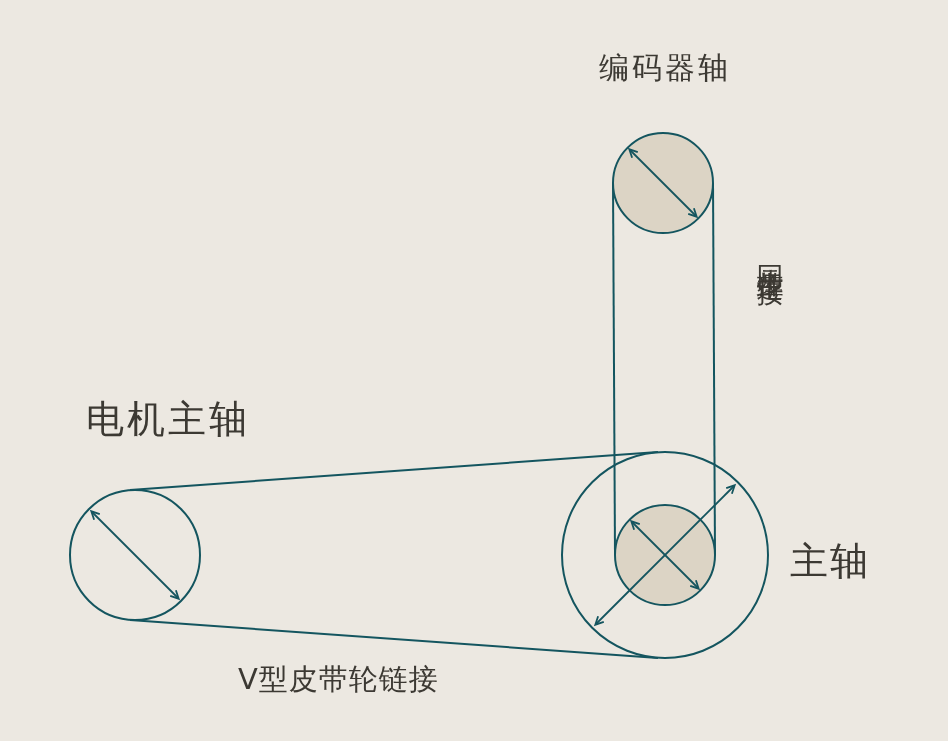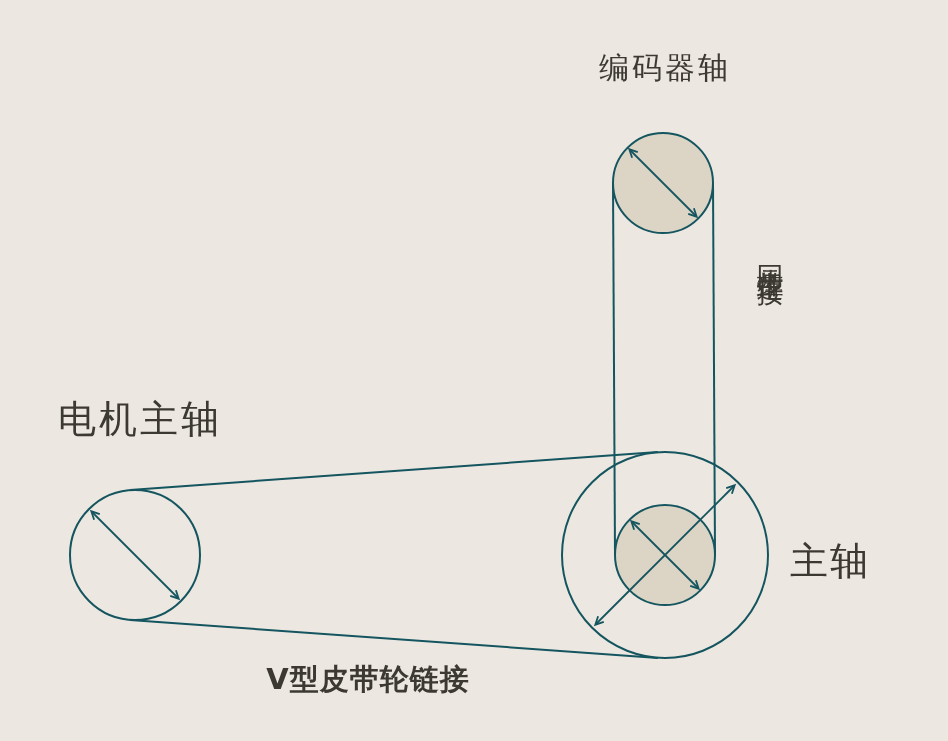--- a/index.html
+++ b/index.html
@@ -41,21 +41,21 @@
     top: 48px;
     width: 250px;
     text-align: center;
     font-size: 30px;
     letter-spacing: 3px;
   }
   .label-motor {
     left: 30px;
     top: 394px;
     width: 220px;
-    text-align: center;
+    text-align: right;
     font-size: 38px;
     letter-spacing: 3px;
   }
   .label-main {
     left: 790px;
     top: 536px;
     width: 130px;
     text-align: left;
     font-size: 38px;
     letter-spacing: 2px;
@@ -65,24 +65,22 @@
     top: 244px;
     font-size: 27px;
     writing-mode: vertical-rl;
     text-orientation: upright;
     letter-spacing: 3px;
   }
   .label-vbelt {
     left: 238px;
     top: 660px;
     width: 260px;
-    text-align: center;
     font-size: 29px;
     letter-spacing: 1px;
-    font-weight: bold;
   }
   .belt-line, .circle-outline, .arrow-line {
     stroke: var(--line);
     fill: none;
   }
   .pulley-filled {
     fill: var(--pulley-fill);
     stroke: var(--line);
   }
 </style>

